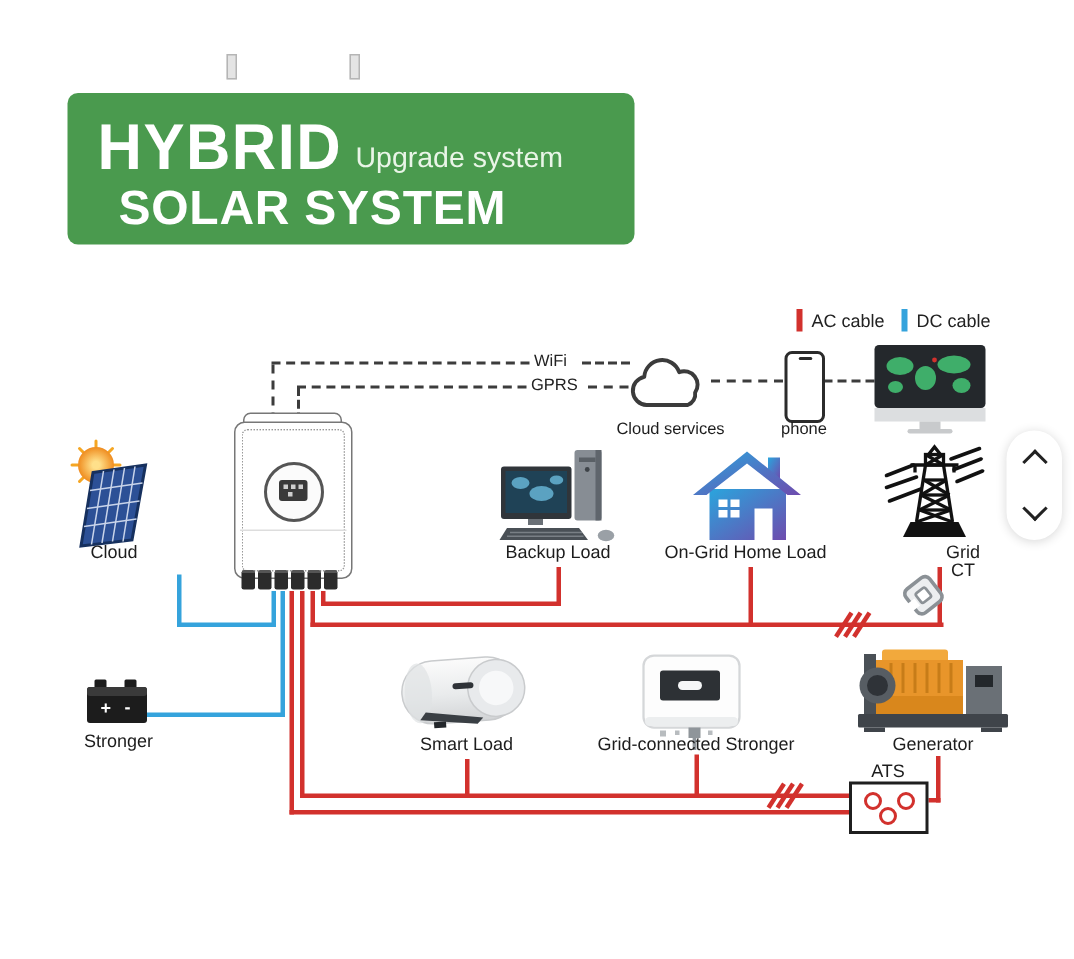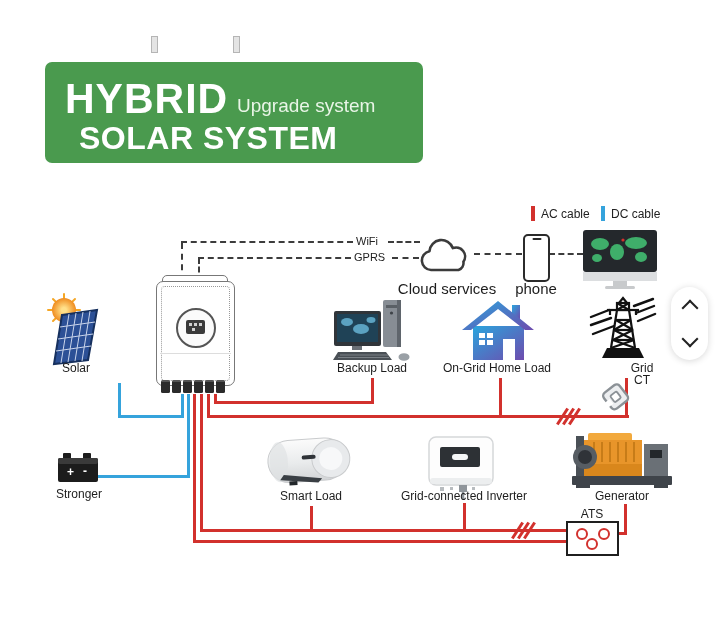--- a/index.html
+++ b/index.html
@@ -19,21 +19,21 @@
   .legend-txt{position:absolute;top:207px;font-size:12px;color:#222;}
   
   .wire{position:absolute;}
   .ac{background:var(--ac,#d2312d);}
   .dc{background:var(--dc,#35a3dc);}
   .slash{position:absolute;width:3px;height:19px;background:var(--ac,#d2312d);transform:rotate(33deg);}
   .dash-h{position:absolute;height:0;border-top:2px dashed #3c3c3c;}
   .dash-v{position:absolute;width:0;border-left:2px dashed #3c3c3c;}
   
   .lbl{position:absolute;font-size:12px;white-space:nowrap;transform:translateX(-50%);color:#1d1d1d;}
-  .lbl.small{font-size:15px;}
+  .lbl.small{font-size:11px;}
   .net-lbl{position:absolute;font-size:11px;color:#222;}
   
   .inv-body{position:absolute;left:156px;top:281px;width:77px;height:103px;background:#fff;
             border:1.5px solid #777;border-radius:7px;z-index:2;}
   .inv-cap{position:absolute;left:162px;top:275px;width:64px;height:12px;background:#fff;
            border:1.5px solid #777;border-radius:5px;z-index:1;}
   .inv-frame{position:absolute;left:4px;top:4px;right:4px;bottom:4px;border:1px dotted #999;border-radius:4px;}
   .inv-ring{position:absolute;left:19px;top:26px;width:36px;height:36px;border:2px solid #555;
             border-radius:50%;background:#fbfbfb;}
   .inv-screen{position:absolute;left:8px;top:10px;width:19px;height:14px;background:#3a3a3a;border-radius:2px;}
@@ -176,21 +176,21 @@
     <g stroke="#c9d4ea" stroke-width="1">
       <line x1="23" y1="18" x2="15" y2="67"></line>
         <line x1="30" y1="17" x2="22" y2="66"></line>
       <line x1="37" y1="16" x2="29" y2="65"></line>
         <line x1="44" y1="15" x2="36" y2="65"></line>
       <line x1="14" y1="31" x2="49" y2="26"></line>
         <line x1="12" y1="43" x2="47" y2="38"></line>
       <line x1="10" y1="55" x2="45" y2="50"></line>
     </g>
   </svg>
-  <div class="lbl" style="left:76px;top:361px">Solar</div>
+  <div class="lbl" style="left:76px;top:361px">Cloud</div>
 
   <div class="inv-cap"></div>
   <div class="inv-body">
     <div class="inv-frame"></div>
     <div class="inv-ring">
       <div class="inv-screen">
         <span class="inv-px" style="left:3px;top:3px"></span>
           <span class="inv-px" style="left:8px;top:3px"></span>
         <span class="inv-px" style="left:13px;top:3px"></span>
           <span class="inv-px" style="left:6px;top:8px"></span>
@@ -323,21 +323,21 @@
     <rect x="1" y="1" width="64" height="48" rx="7" fill="#fdfdfd" stroke="#d5d7d9" stroke-width="1.5"></rect>
     <rect x="2" y="42" width="62" height="6" rx="3" fill="#eceeef"></rect>
     <rect x="12" y="11" width="40" height="20" rx="2" fill="#2d3135"></rect>
     <rect x="24" y="18" width="16" height="6" rx="3" fill="#f5f6f7"></rect>
     <rect x="12" y="51" width="4" height="4" fill="#b8bcbf"></rect>
     <rect x="22" y="51" width="3" height="3" fill="#b8bcbf"></rect>
     <rect x="44" y="51" width="3" height="3" fill="#b8bcbf"></rect>
     <rect x="31" y="49" width="8" height="7" fill="#8f959a"></rect>
     <line x1="35" y1="56" x2="35" y2="64" stroke="#8f959a" stroke-width="2.5"></line>
   </svg>
-  <div class="lbl" style="left:464px;top:489px">Grid-connected Inverter</div>
+  <div class="lbl" style="left:464px;top:489px">Grid-connected Stronger</div>
 
   <svg style="left:572px;top:430px" width="100" height="60" viewBox="0 0 100 60">
     <rect x="4" y="6" width="8" height="42" fill="#4a5056"></rect>
     <rect x="16" y="3" width="44" height="10" rx="2" fill="#f2a93c"></rect>
     <rect x="12" y="10" width="58" height="36" fill="#e8952a"></rect>
     <g stroke="#c77c18" stroke-width="2">
       <line x1="22" y1="12" x2="22" y2="32"></line>
         <line x1="30" y1="12" x2="30" y2="32"></line>
       <line x1="38" y1="12" x2="38" y2="32"></line>
         <line x1="46" y1="12" x2="46" y2="32"></line>

